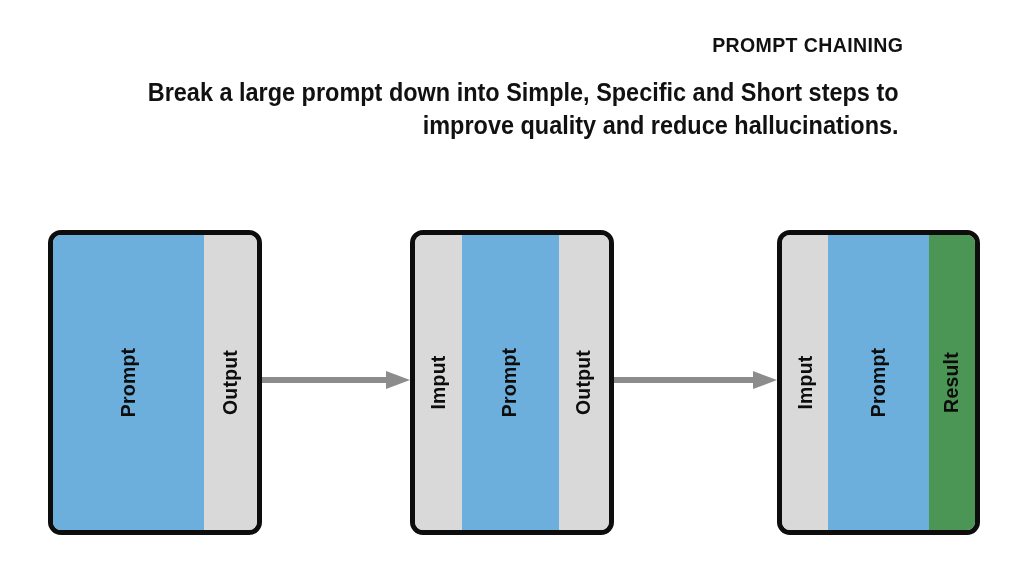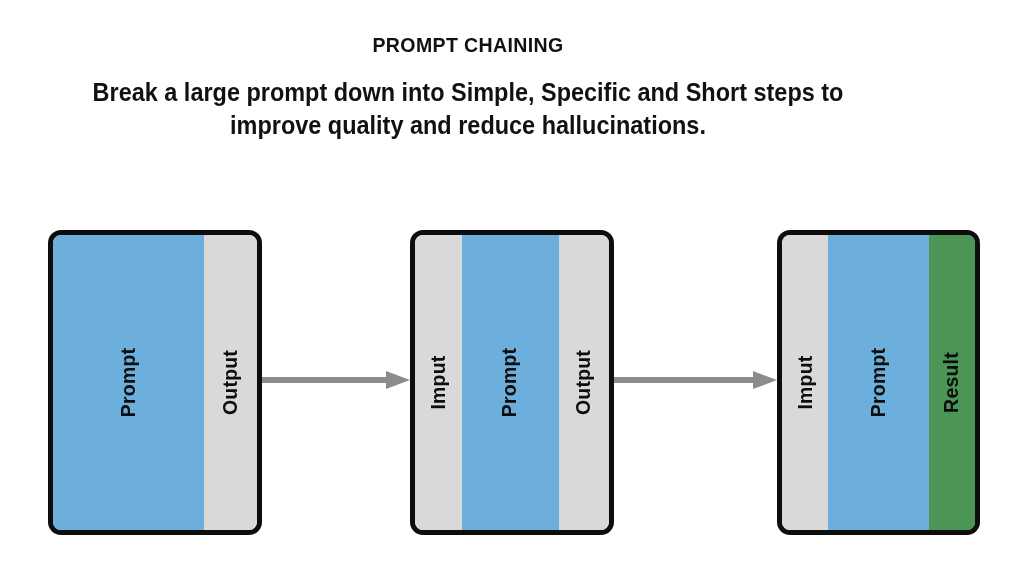--- a/index.html
+++ b/index.html
@@ -14,21 +14,21 @@
     overflow: hidden;
     position: relative;
   }
 
   
   #header {
     position: absolute;
     left: 0;
     top: 0;
     width: 936px;
-    text-align: center;
+    text-align: right;
   }
   #title {
     margin: 0;
     padding-top: 33px;
     font-size: 21px;
     font-weight: bold;
     letter-spacing: 0.4px;
     color: #111111;
     font-family: "Liberation Sans Narrow", "Liberation Sans", sans-serif;
     transform: scaleX(0.93);

